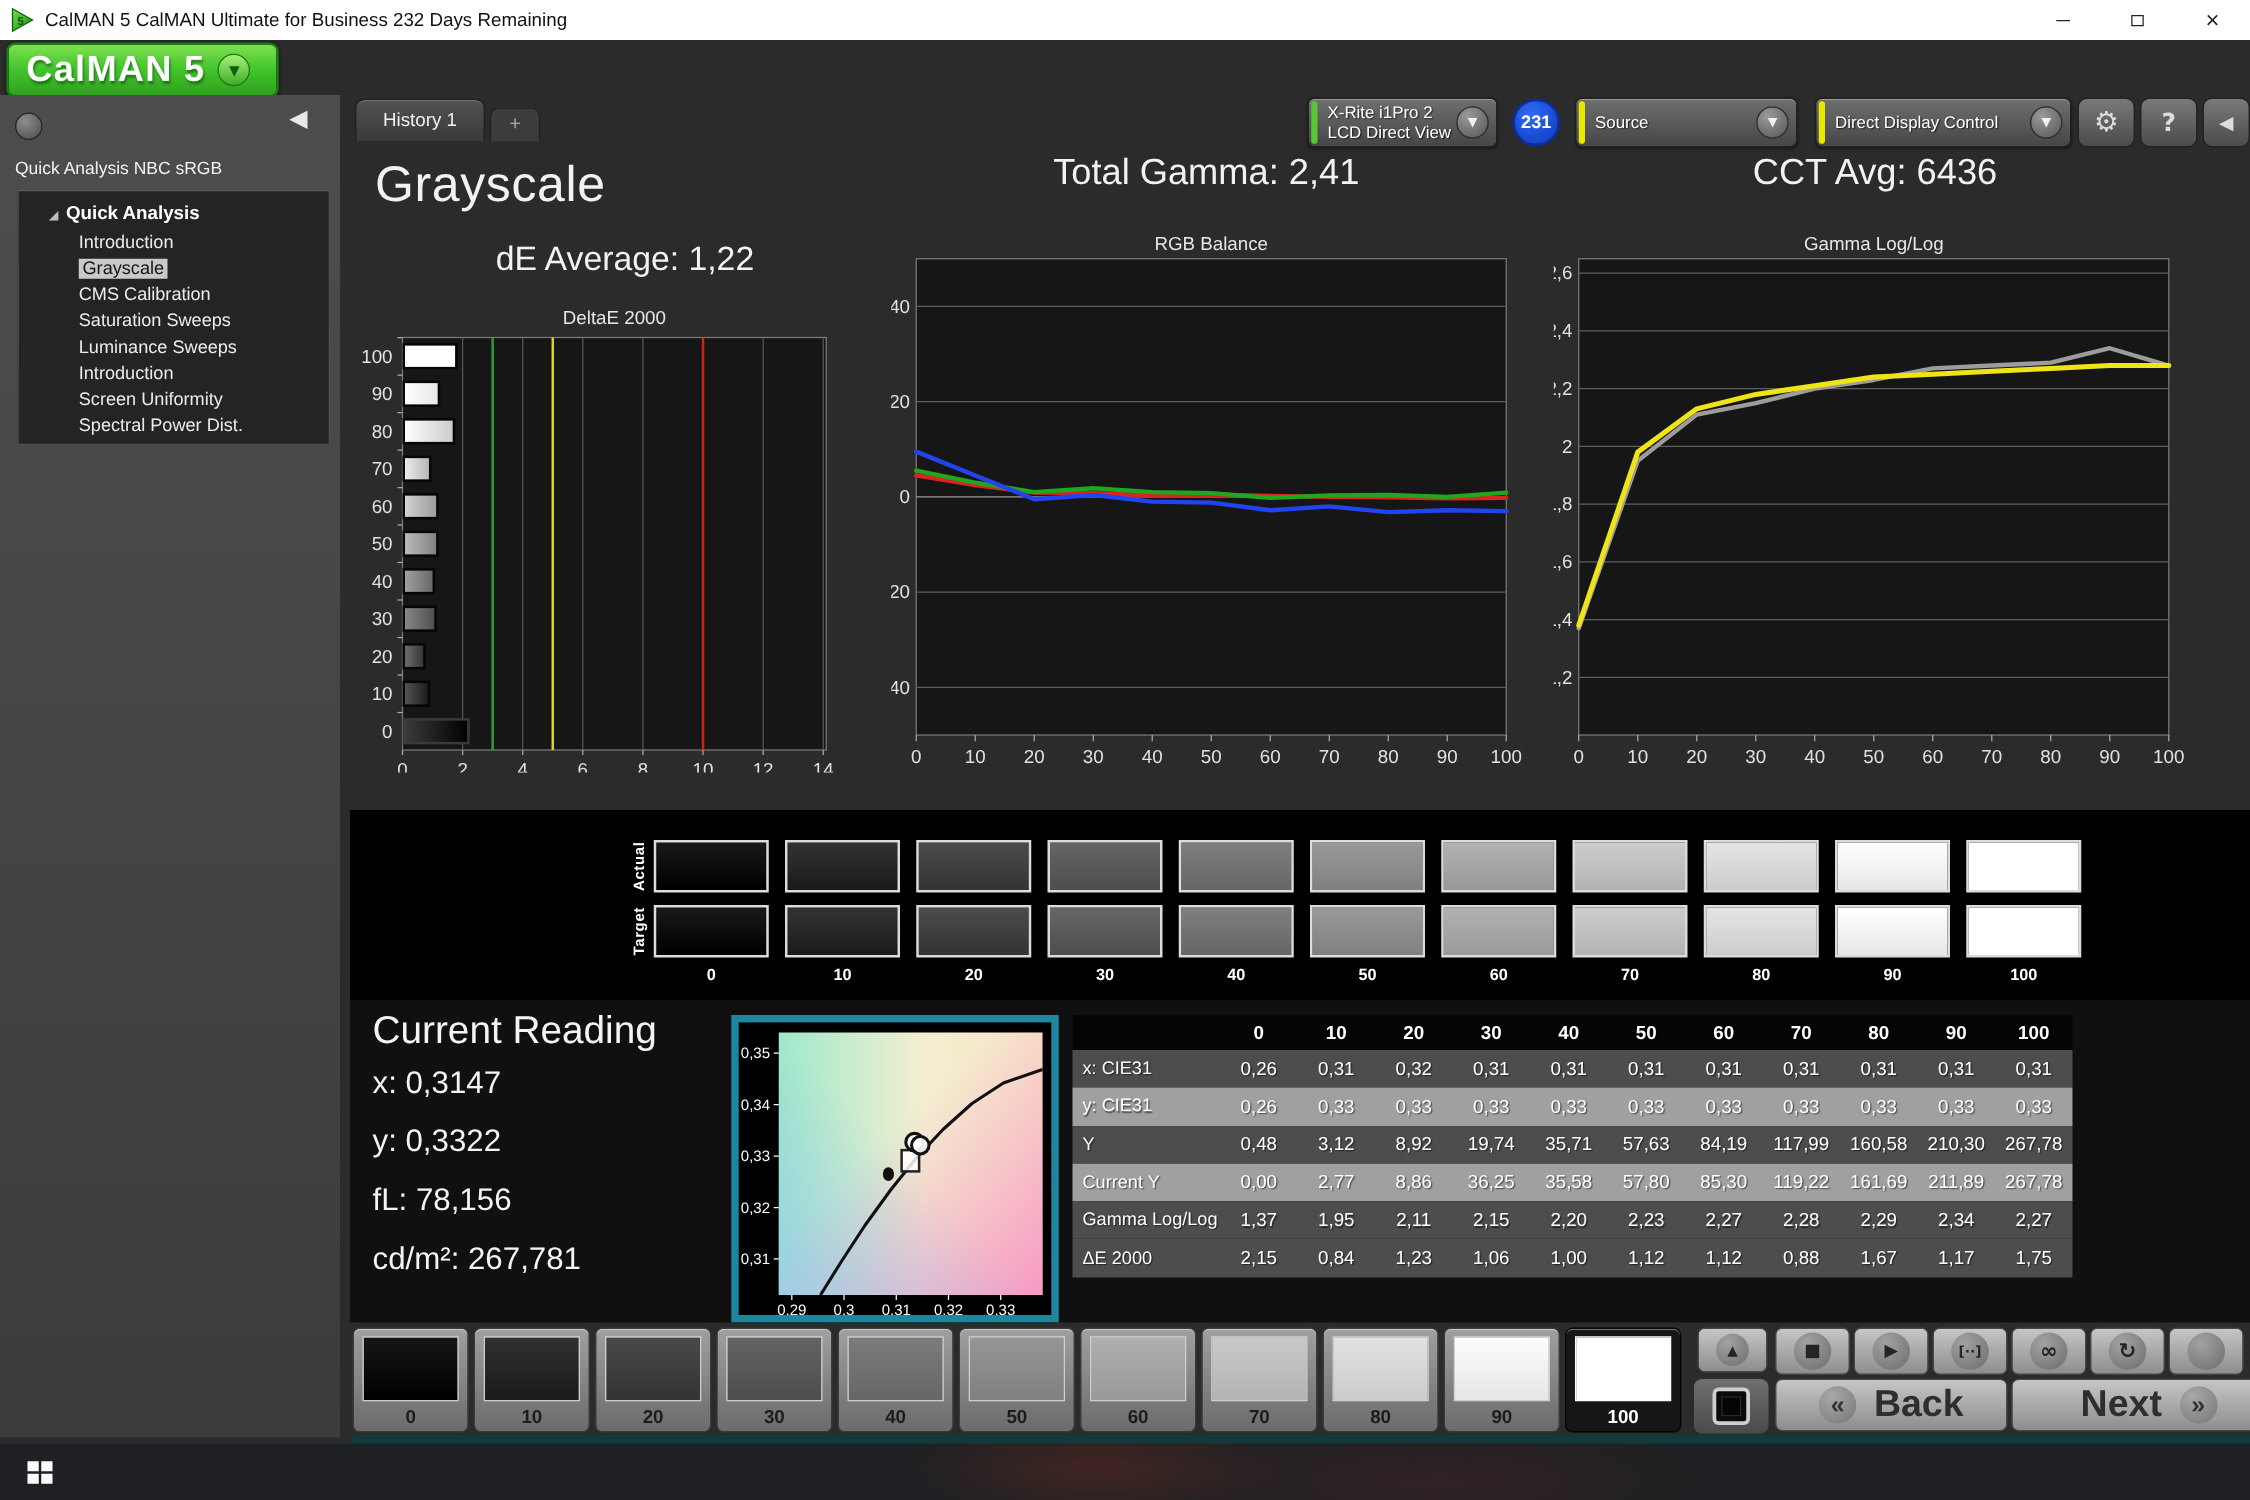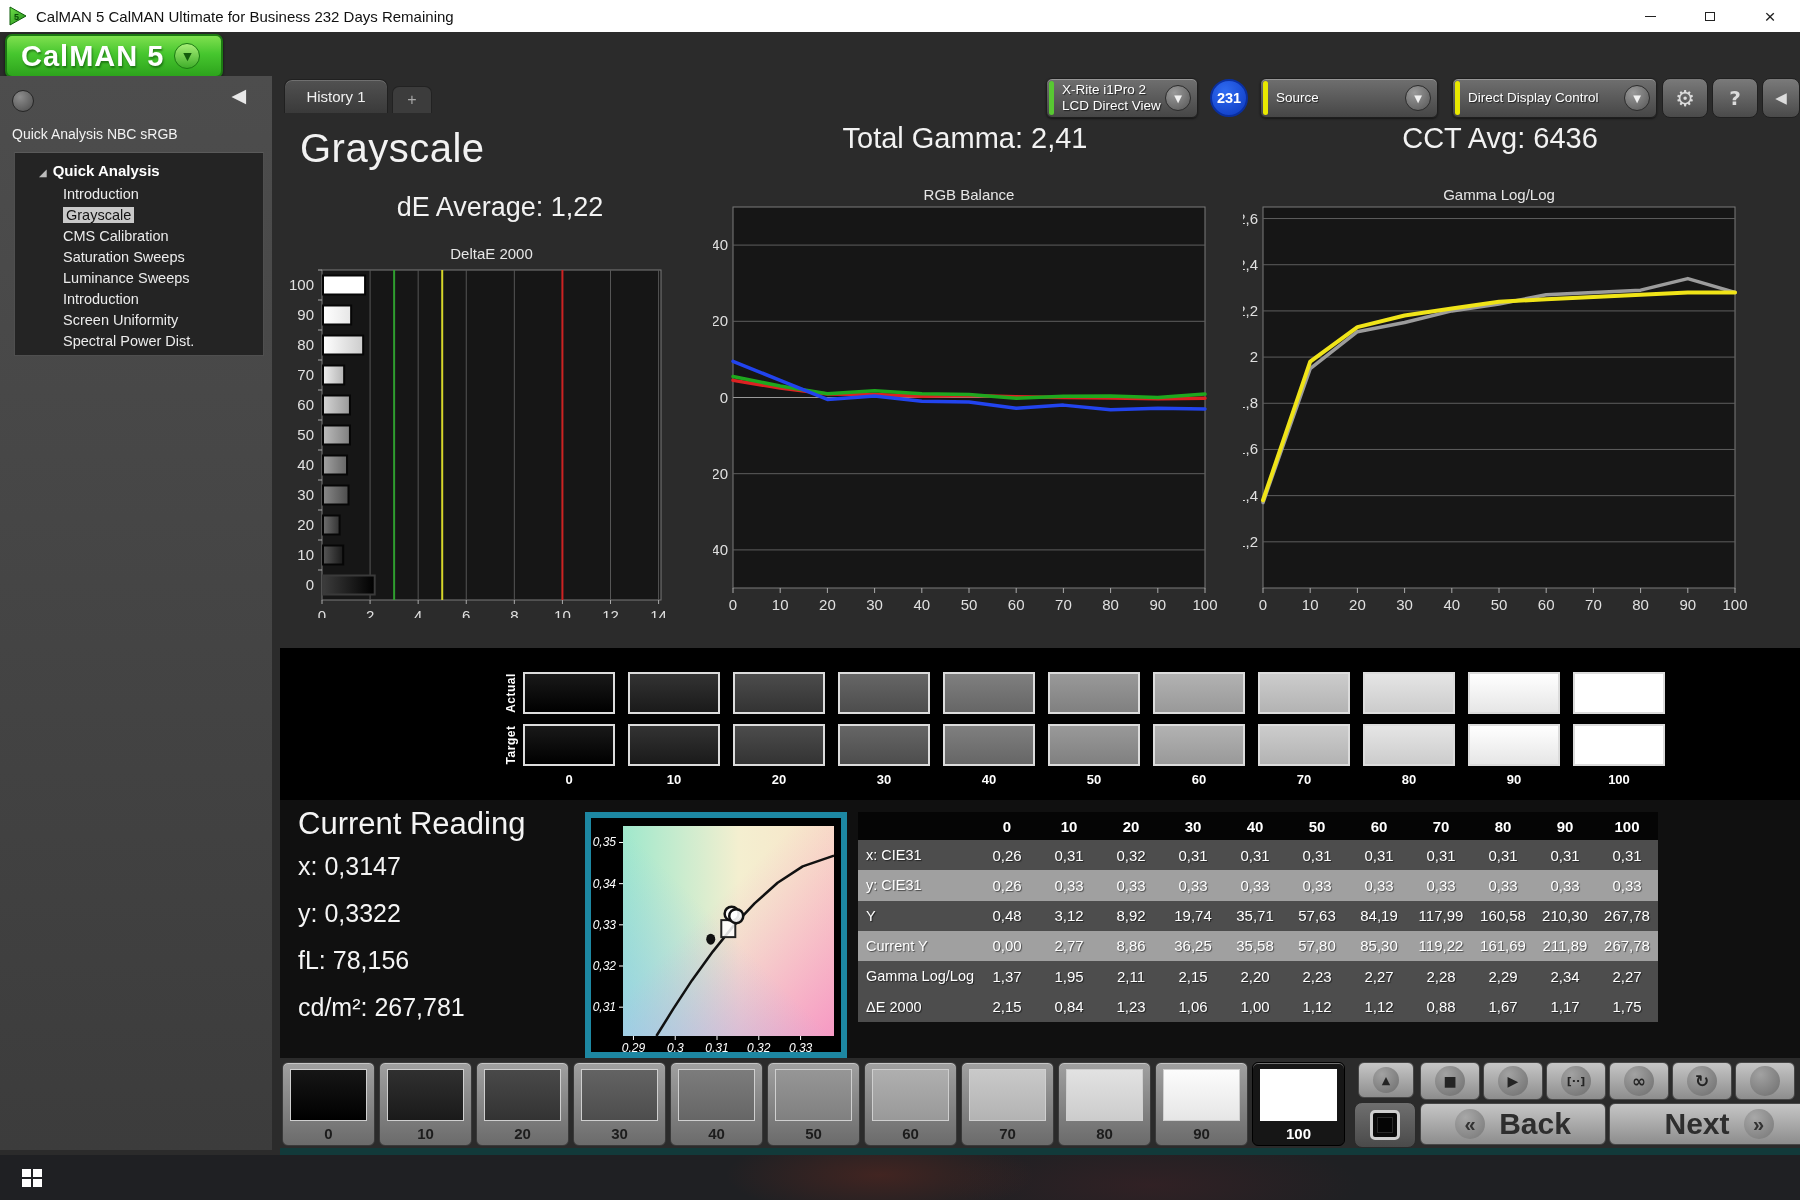--- a/index.html
+++ b/index.html
@@ -437,21 +437,21 @@
     </div>
 </div>
 
 <div id="reading-band"></div>
 <div id="cr-title">Current Reading</div>
 <div class="cr-line" style="top:852px">x: 0,3147</div>
 <div class="cr-line" style="top:899px">y: 0,3322</div>
 <div class="cr-line" style="top:946px">fL: 78,156</div>
 <div class="cr-line" style="top:993px">cd/m²: 267,781</div>
 
-<div id="cie" style="border-color: rgb(29, 135, 162); font-style: italic;">
+<div id="cie" style="border-color: rgb(29, 135, 162);">
   <svg id="svg-cie" width="250" height="234" viewBox="0 0 250 234">
       <rect x="0" y="0" width="250" height="234" fill="#000"></rect>
       <defs>
         <linearGradient id="cg1" x1="0" y1="0" x2="1" y2="0">
           <stop offset="0%" stop-color="#9fe8cc"></stop>
           <stop offset="55%" stop-color="#f4efd0"></stop>
           <stop offset="100%" stop-color="#f8e3c8"></stop>
         </linearGradient>
         <linearGradient id="cg2" x1="0" y1="0" x2="1" y2="1">
           <stop offset="40%" stop-color="rgba(246,150,200,0)"></stop>

